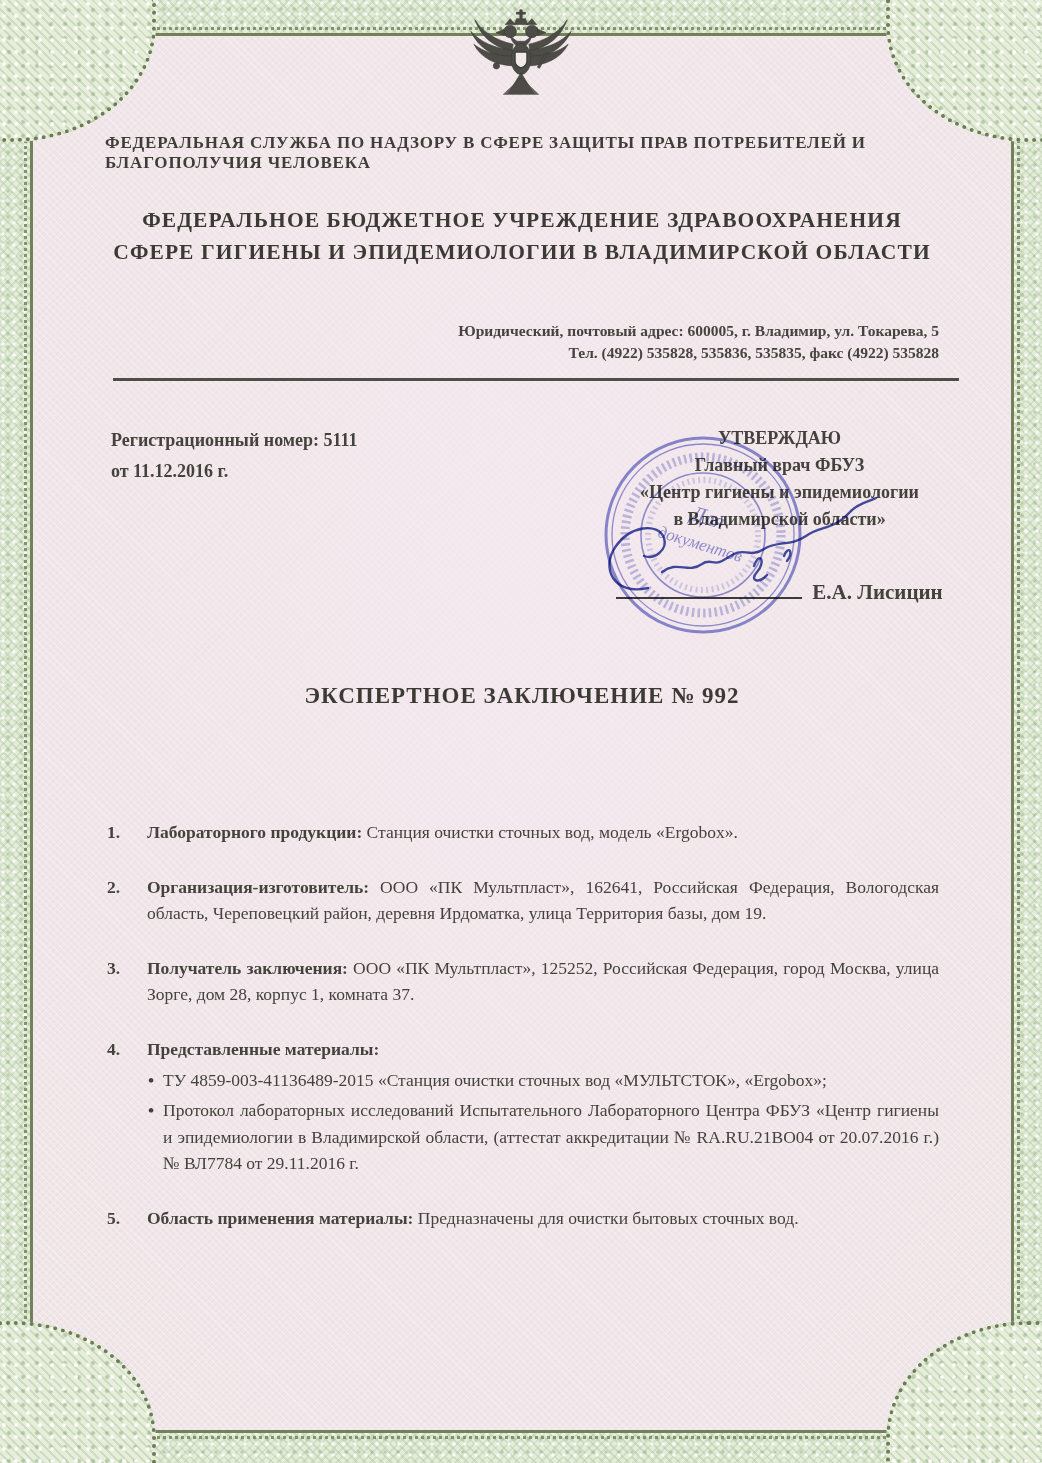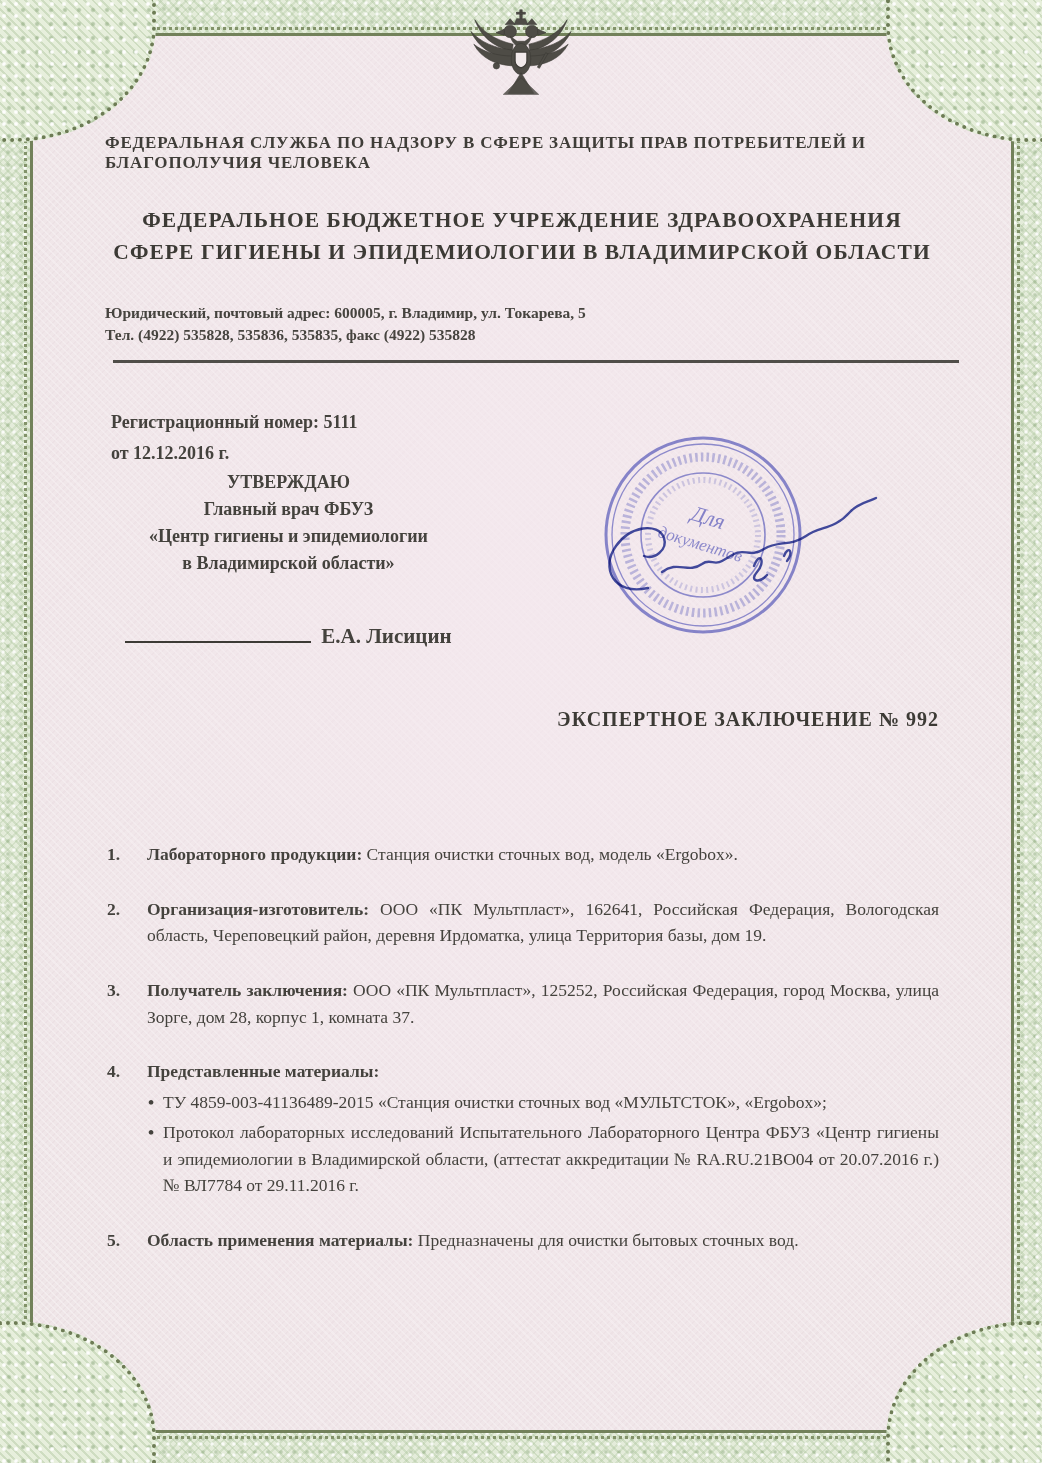--- a/index.html
+++ b/index.html
@@ -52,35 +52,35 @@
   .content{position:relative;height:100%;padding:0 72px;box-sizing:border-box;}
   .header-small{
     margin-top:97px;text-align:left;font-weight:bold;
     font-size:17px;letter-spacing:.8px;color:#3f3d38;
   }
   .org-name{
     margin-top:31px;text-align:center;font-weight:bold;
     font-size:21.5px;line-height:1.5;letter-spacing:1.1px;color:#3c3a35;
   }
   .address{
-    margin-top:33px;text-align:left;font-weight:bold;
+    margin-top:51px;text-align:right;font-weight:bold;
     font-size:15.5px;line-height:1.45;color:#46443f;
   }
   .rule{margin:14px -20px 0 8px;border:0;border-top:3px solid #504e49;}
-  .row{display:flex;justify-content:space-between;margin-top:44px;flex-direction:column;}
+  .row{display:flex;justify-content:space-between;margin-top:44px;}
   .reg{width:40%;font-weight:bold;font-size:18px;line-height:1.7;padding-left:6px;}
   .approve{width:44%;margin-right:-24px;text-align:center;font-weight:bold;font-size:18px;line-height:1.5;}
   .sign-row{display:flex;justify-content:center;align-items:baseline;margin-top:44px;}
   .sign-line{display:inline-block;width:186px;border-bottom:2.5px solid #3c3a35;height:16px;}
   .sign-name{margin-left:10px;font-weight:bold;font-size:21px;white-space:nowrap;}
   .stamp{position:absolute;left:565px;top:392px;z-index:4;mix-blend-mode:multiply;opacity:.82;}
   .autograph{position:absolute;left:545px;top:424px;z-index:4;mix-blend-mode:multiply;opacity:.9;}
   .doc-title{
-    margin-top:56px;text-align:right;font-weight:bold;
-    font-size:20px;letter-spacing:1px;color:#3c3a35;
+    margin-top:74px;text-align:center;font-weight:bold;
+    font-size:23px;letter-spacing:1px;color:#3c3a35;
   }
   .items{margin-top:110px;font-size:17.5px;line-height:1.52;}
   .item{display:flex;margin-bottom:28px;text-align:justify;}
   .item-num{width:40px;flex:none;font-weight:bold;padding-left:2px;}
   .item-body{flex:1;}
   .item-label{font-weight:bold;}
   .bullets{margin:3px 0 0 -8px;}
   .bullet{display:flex;margin-top:4px;text-align:justify;}
   .bullet-dot{width:24px;flex:none;font-weight:bold;text-align:center;}
   .bullet-text{flex:1;}
@@ -127,21 +127,21 @@
       <div class="address">
         <div>Юридический, почтовый адрес: 600005, г. Владимир, ул. Токарева, 5</div>
         <div>Тел. (4922) 535828, 535836, 535835, факс (4922) 535828</div>
       </div>
 
       <hr class="rule">
 
       <div class="row">
         <div class="reg">
           <div>Регистрационный номер: 5111</div>
-          <div>от  12.12.2016 г.</div>
+          <div>от  11.12.2016 г.</div>
         </div>
         <div class="approve">
           <div>УТВЕРЖДАЮ</div>
           <div>Главный врач ФБУЗ</div>
           <div>«Центр гигиены и эпидемиологии</div>
           <div>в Владимирской области»</div>
           <div class="sign-row">
             <span class="sign-line"></span>
             <span class="sign-name">Е.А. Лисицин</span>
           </div>

